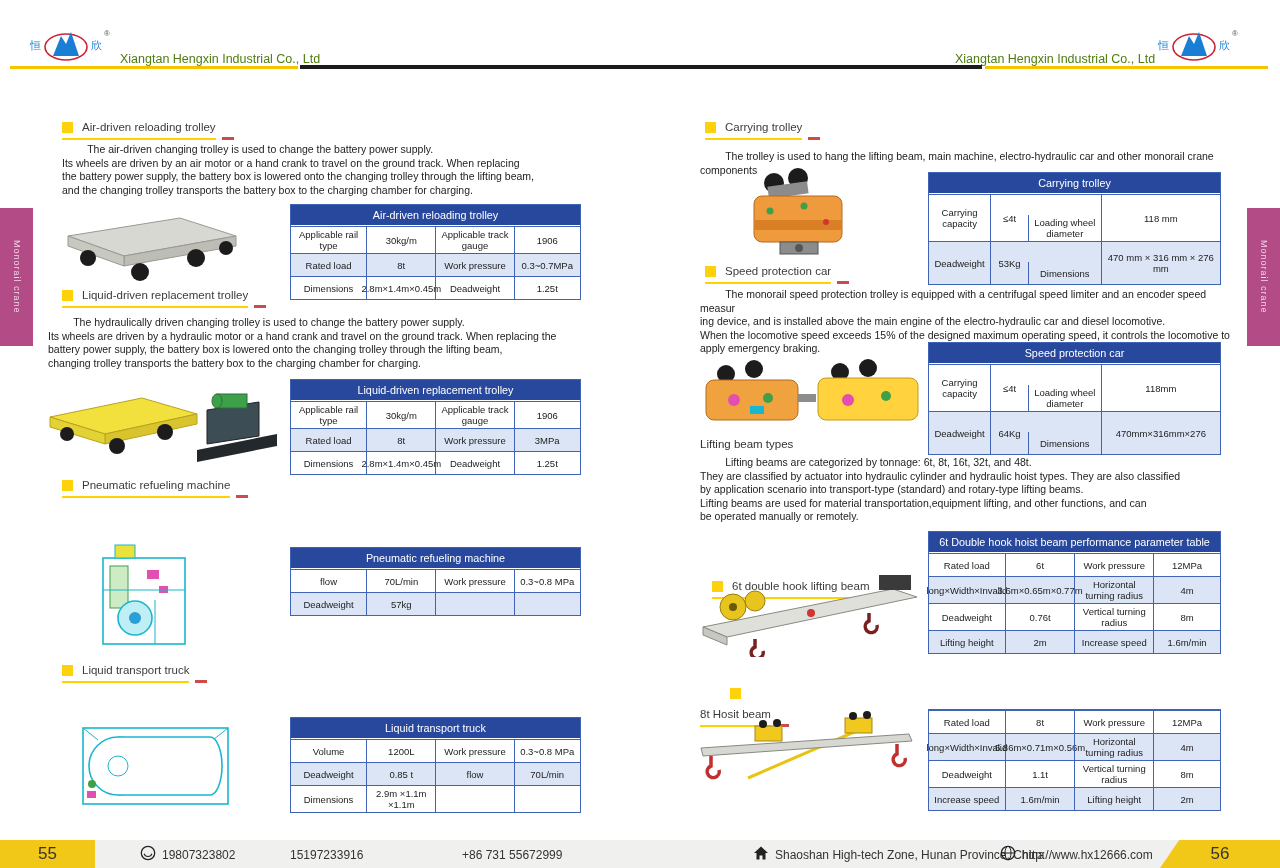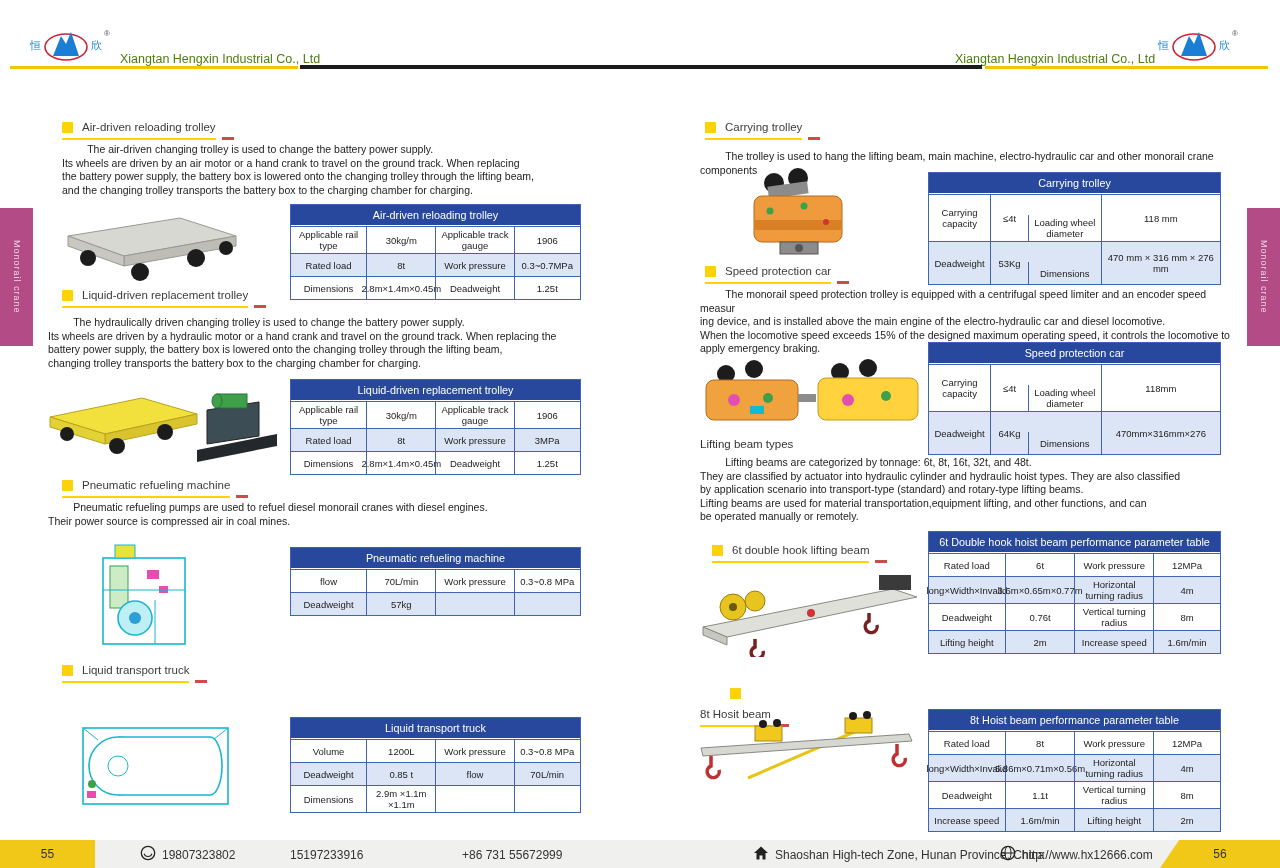--- a/index.html
+++ b/index.html
@@ -45,21 +45,21 @@
   .wide-last .tbl-cell.c0{width:21%;}
   .wide-last .tbl-cell.c1{width:13%;}
   .wide-last .tbl-cell.c2{width:25%;margin-top:20px;}
   .wide-last .tbl-cell.c3{width:41%;}
 
   .illus{position:absolute;}
 
   
   .footer-bar{position:absolute;left:0;top:840px;width:1280px;height:28px;background:#f0f0ee;}
   .badge{position:absolute;top:840px;height:28px;background:#f2c818;display:flex;align-items:center;justify-content:center;
-         font-size:12px;color:#333;}
+         font-size:17px;color:#333;}
   .f-item{position:absolute;top:848px;font-size:12px;color:#333;}
   .f-icon{position:absolute;top:845px;}
 </style>
 </head>
 <body>
 
 <div class="page">
 
   <div class="logo" style="left:30px;top:28px;">
     <span class="cjk">恒</span>
@@ -172,22 +172,20 @@
         <div class="tbl-cell c1">2.8m×1.4m×0.45m</div>
         <div class="tbl-cell c2">Deadweight</div>
         <div class="tbl-cell c3">1.25t</div>
       </div>
     </div>
 
   <div class="sec" style="left:62px;top:479px;">
     <span class="bullet"></span>
     <span class="sec-title">Pneumatic refueling machine</span>
   </div>
-  <div class="para" style="left:48px;top:501px;width:540px;">Pneumatic refueling pumps are used to refuel diesel monorail cranes with diesel engines.
-Their power source is compressed air in coal mines.</div>
   <svg class="illus" style="left:95px;top:540px;" width="98" height="110" viewBox="0 0 98 110">
     <rect x="8" y="18" width="82" height="86" fill="none" stroke="#19b7cf" stroke-width="1.6"></rect>
     <rect x="20" y="5" width="20" height="13" fill="#e8e23a" stroke="#19b7cf"></rect>
     <rect x="15" y="26" width="18" height="42" fill="#cdebc4" stroke="#3fa04a"></rect>
     <circle cx="40" cy="78" r="17" fill="#bfeef4" stroke="#19b7cf" stroke-width="1.6"></circle>
     <circle cx="40" cy="78" r="6" fill="#2a9fd8"></circle>
     <rect x="52" y="30" width="12" height="9" fill="#e24fb0"></rect>
     <rect x="64" y="46" width="9" height="7" fill="#e24fb0"></rect>
     <line x1="8" y1="50" x2="90" y2="50" stroke="#19b7cf"></line>
     <line x1="60" y1="60" x2="60" y2="104" stroke="#19b7cf"></line>
@@ -315,21 +313,21 @@
       </div>
     </div>
 
   <div class="plain-head" style="left:700px;top:438px;">Lifting beam types</div>
   <div class="para" style="left:700px;top:456px;width:538px;">Lifting beams are categorized by tonnage: 6t, 8t, 16t, 32t, and 48t.
 They are classified by actuator into hydraulic cylinder and hydraulic hoist types. They are also classified
 by application scenario into transport-type (standard) and rotary-type lifting beams.
 Lifting beams are used for material transportation,equipment lifting, and other functions, and can
 be operated manually or remotely.</div>
 
-  <div class="sec" style="left:712px;top:544px;">
+  <div class="sec" style="left:712px;top:580px;">
     <span class="bullet"></span>
     <span class="sec-title">6t double hook lifting beam</span>
   </div>
   <svg class="illus" style="left:693px;top:565px;" width="232" height="92" viewBox="0 0 232 92">
     <polygon points="10,62 200,24 224,32 34,72" fill="#e0e0da" stroke="#8a8a84"></polygon>
     <polygon points="10,62 34,72 34,80 10,70" fill="#c8c8c2" stroke="#8a8a84"></polygon>
     <rect x="186" y="10" width="32" height="15" fill="#3a3a3a"></rect>
     <circle cx="40" cy="42" r="13" fill="#e8c41e" stroke="#9a7d10"></circle>
     <circle cx="62" cy="36" r="10" fill="#e8c41e" stroke="#9a7d10"></circle>
     <circle cx="40" cy="42" r="4" fill="#6a5a0a"></circle>
@@ -375,21 +373,20 @@
     <rect x="62" y="28" width="27" height="15" fill="#f0c81e" stroke="#a8871a"></rect>
     <rect x="152" y="20" width="27" height="15" fill="#f0c81e" stroke="#a8871a"></rect>
     <circle cx="70" cy="26" r="4" fill="#1c1c1c"></circle>
     <circle cx="84" cy="25" r="4" fill="#1c1c1c"></circle>
     <circle cx="160" cy="18" r="4" fill="#1c1c1c"></circle>
     <circle cx="174" cy="17" r="4" fill="#1c1c1c"></circle>
     <path d="M18 58 v10 a6 6 0 1 0 8 4" fill="none" stroke="#c03030" stroke-width="3.5"></path>
     <path d="M204 46 v10 a6 6 0 1 0 8 4" fill="none" stroke="#c03030" stroke-width="3.5"></path>
   </svg>
   <div class="ptable" style="left:928px;top:709px;width:293px;">
-      <div class="tbl-title">8t Hoist beam performance parameter table</div>
       <div class="tbl-row">
         <div class="tbl-cell c0">Rated load</div>
         <div class="tbl-cell c1">8t</div>
         <div class="tbl-cell c2">Work pressure</div>
         <div class="tbl-cell c3">12MPa</div>
       </div>
       <div class="tbl-row alt">
         <div class="tbl-cell c0">long×Width×Invalid</div>
         <div class="tbl-cell c1">5.86m×0.71m×0.56m</div>
         <div class="tbl-cell c2">Horizontal turning radius</div>

